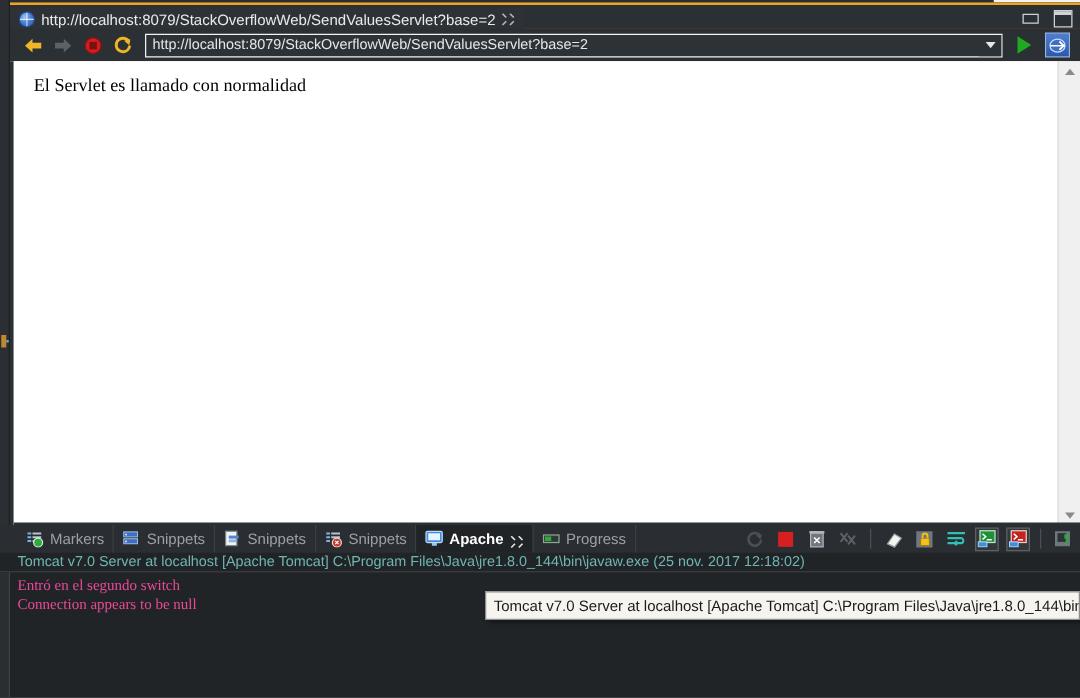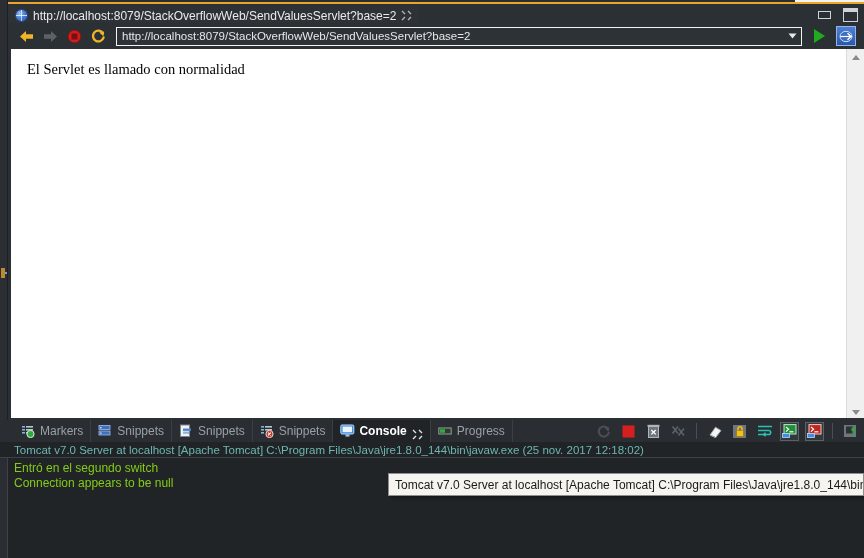--- a/index.html
+++ b/index.html
@@ -241,22 +241,22 @@
     background: #202427;
     padding: 3px 0 0 14px;
     border-left: 0;
   }
   .console-left-strip {
     position: absolute; left: 0; top: 0; width: 8px; height: 100%;
     background: #2a2e32;
     border-right: 1px solid #3d4247;
   }
   .console-line {
-    color: #84cc16;
-    font-family: Liberation Sans, sans-serif;
+    color: #ec4899;
+    font-family: Liberation Serif, serif;
     font-size: 12px;
     line-height: 15px;
     white-space: pre;
   }
 
   .tooltip {
     position: absolute;
     left: 388px; top: 473px;
     width: 476px; height: 23px;
     background: #f6f4ef;
@@ -423,21 +423,21 @@
       </div>
 
       <div class="vtab active">
         <span class="vtab-icon">
           <svg width="15" height="14" viewBox="0 0 15 14">
             <rect x="0.8" y="1" width="13" height="9" rx="1.2" fill="#3f8fe0" stroke="#bcd9f5" stroke-width="1"></rect>
             <rect x="2.6" y="2.6" width="9.4" height="5.6" fill="#eaf4ff"></rect>
             <rect x="5.5" y="10.4" width="4" height="2.2" fill="#9fc3ef"></rect>
           </svg>
         </span>
-        <span class="lbl">Console</span>
+        <span class="lbl">Apache</span>
         <span class="vtab-close">
           <svg width="11" height="11" viewBox="0 0 11 11">
             <path d="M1 1 L4 4 M7 1 L10 4 M1 10 L4 7 M7 10 L10 7" stroke="#dfe2e6" stroke-width="1.4" fill="none"></path>
           </svg>
         </span>
       </div>
 
       <div class="vtab">
         <span class="vtab-icon">
           <svg width="14" height="14" viewBox="0 0 14 14">

